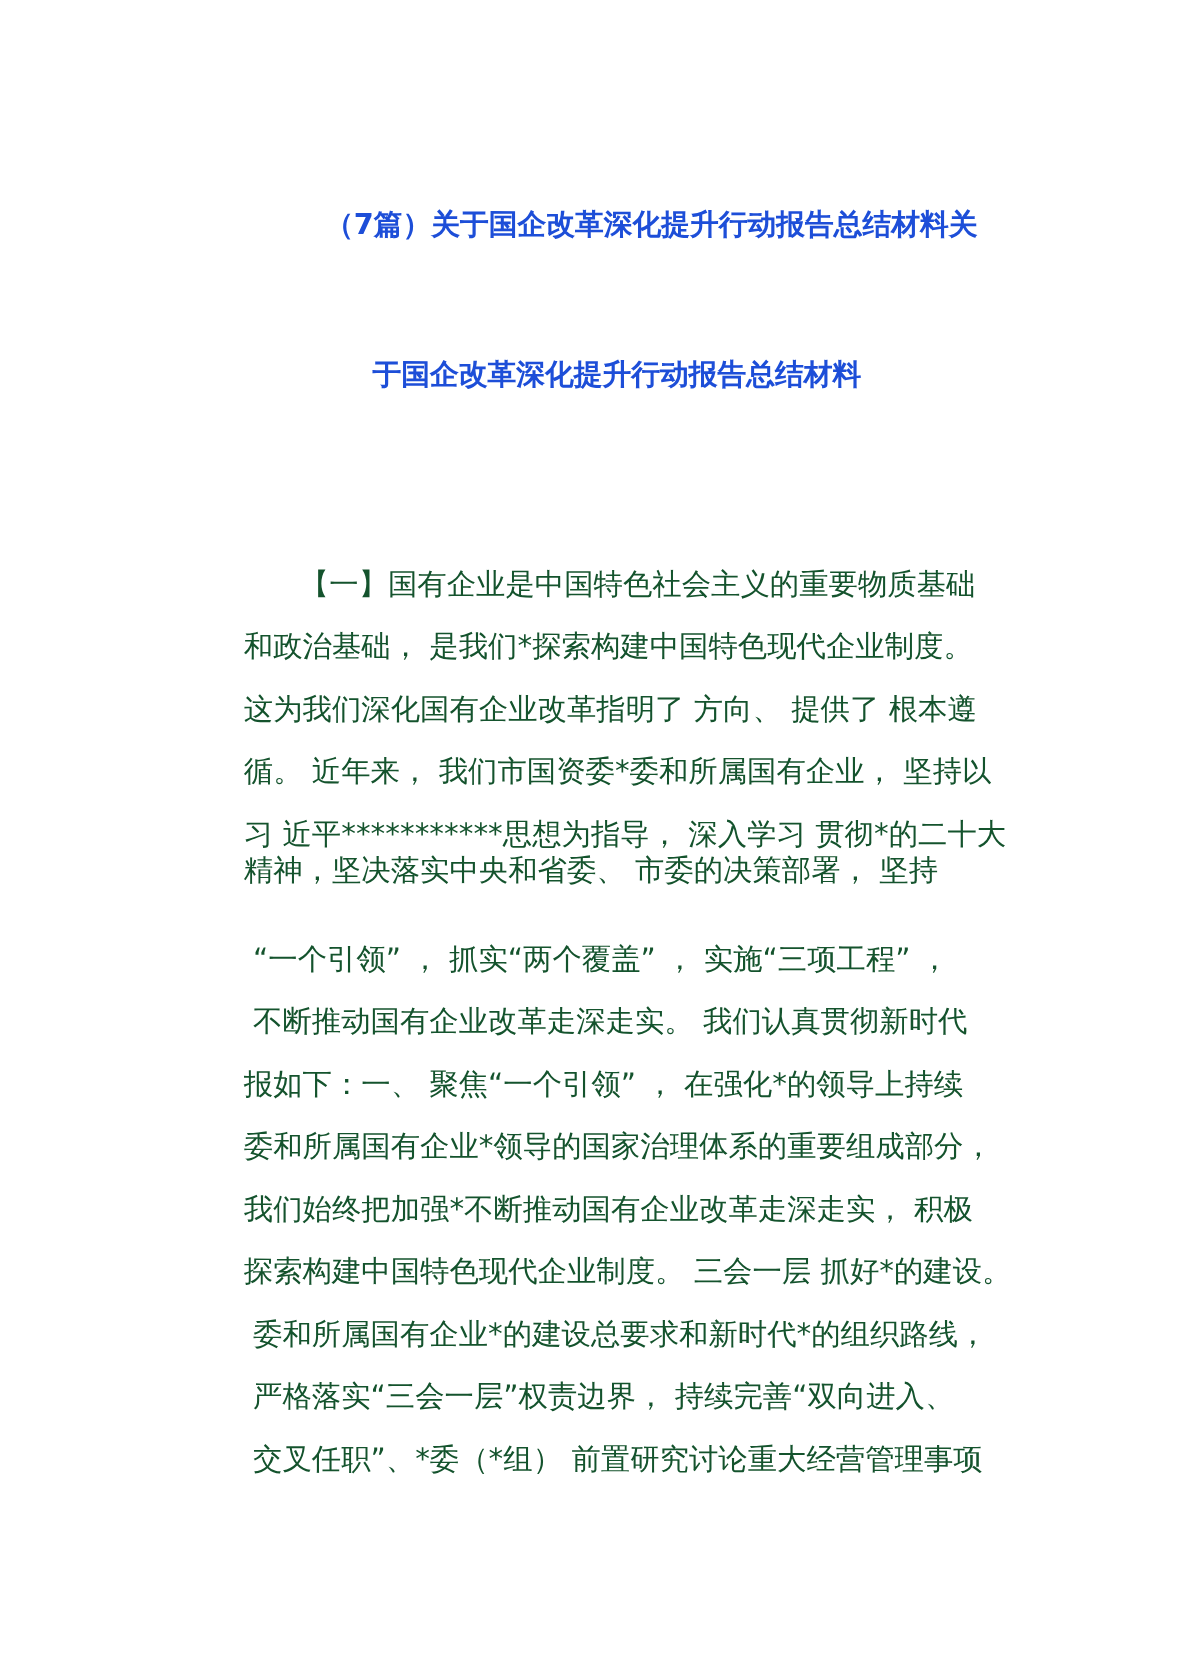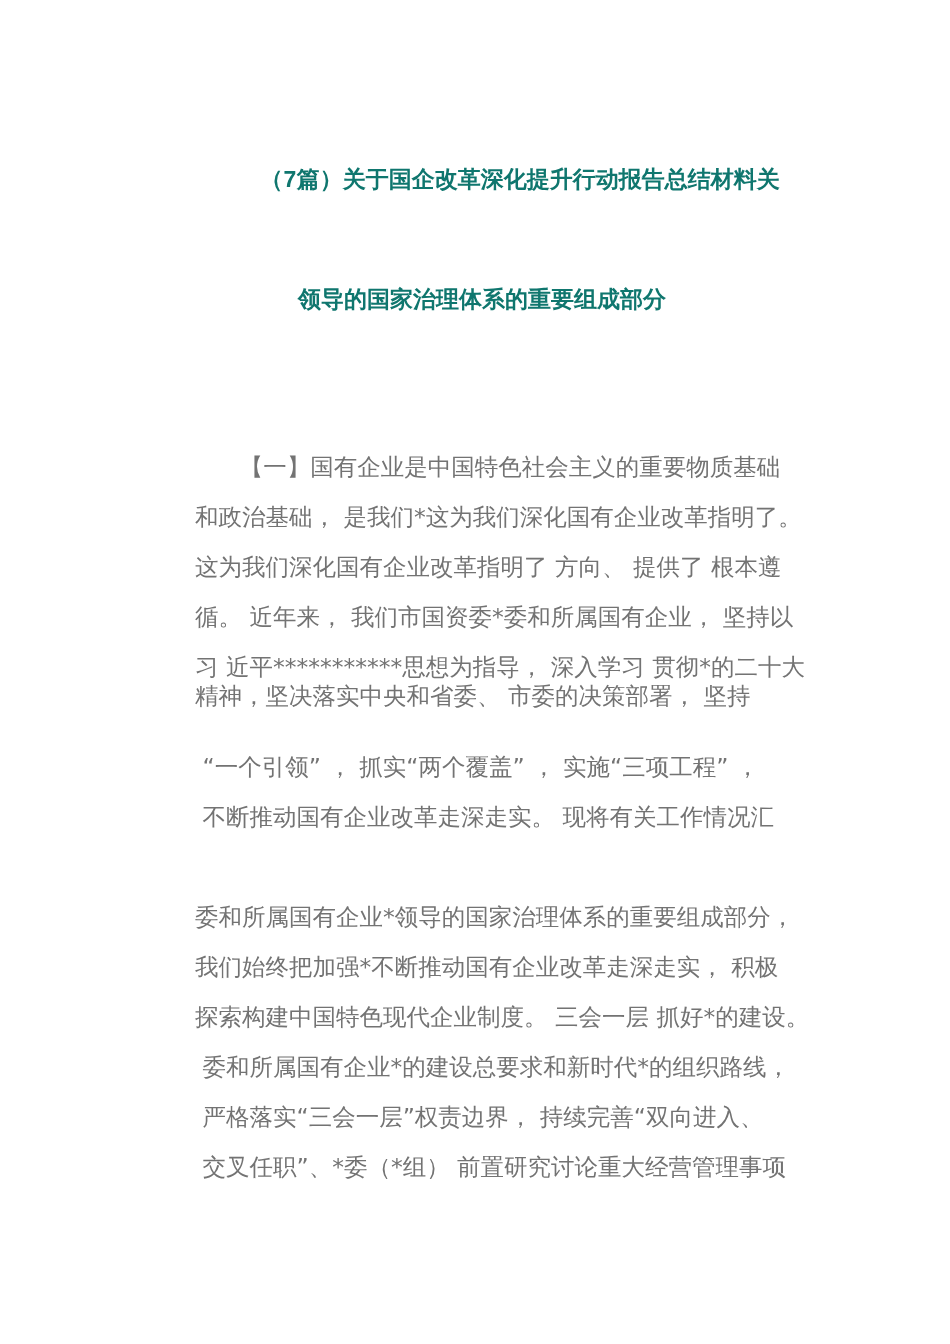--- a/index.html
+++ b/index.html
@@ -21,48 +21,48 @@
       width: 950px;
       height: 1344px;
       background: #ffffff;
     }
     .title-line {
       position: absolute;
       font-weight: bold;
       font-size: 23px;
       white-space: nowrap;
       letter-spacing: 0px;
-      color: #0f766e;
-      font-family: Liberation Mono, monospace;
+      color: #1d4ed8;
     }
     .title-line.l1 { left: 260px; top: 164px; }
     .title-line.l2 { left: 298px; top: 284px; }
     .body-line {
       position: absolute;
       left: 195px;
       font-size: 23.5px;
       white-space: pre;
-      color: #737373;
+      color: #14532d;
       line-height: 30px;
     }
   </style>
 </head>
 <body>
 
 <div class="page">
   <div class="title-line l1">（7篇）关于国企改革深化提升行动报告总结材料关</div>
-  <div class="title-line l2">领导的国家治理体系的重要组成部分</div>
+  <div class="title-line l2">于国企改革深化提升行动报告总结材料</div>
 
   <div class="body-line" style="top:452px">      【一】国有企业是中国特色社会主义的重要物质基础</div>
-  <div class="body-line" style="top:502px">和政治基础， 是我们*这为我们深化国有企业改革指明了。</div>
+  <div class="body-line" style="top:502px">和政治基础， 是我们*探索构建中国特色现代企业制度。</div>
   <div class="body-line" style="top:552px">这为我们深化国有企业改革指明了 方向、 提供了 根本遵</div>
   <div class="body-line" style="top:602px">循。 近年来， 我们市国资委*委和所属国有企业， 坚持以</div>
   <div class="body-line" style="top:652px">习 近平***********思想为指导， 深入学习 贯彻*的二十大</div>
   <div class="body-line" style="top:681px">精神，坚决落实中央和省委、 市委的决策部署， 坚持</div>
   <div class="body-line" style="top:752px"> “一个引领” ， 抓实“两个覆盖” ， 实施“三项工程” ，</div>
-  <div class="body-line" style="top:802px"> 不断推动国有企业改革走深走实。 现将有关工作情况汇</div>
+  <div class="body-line" style="top:802px"> 不断推动国有企业改革走深走实。 我们认真贯彻新时代</div>
+  <div class="body-line" style="top:852px">报如下：一、 聚焦“一个引领” ， 在强化*的领导上持续</div>
   <div class="body-line" style="top:902px">委和所属国有企业*领导的国家治理体系的重要组成部分，</div>
   <div class="body-line" style="top:952px">我们始终把加强*不断推动国有企业改革走深走实， 积极</div>
   <div class="body-line" style="top:1002px">探索构建中国特色现代企业制度。 三会一层 抓好*的建设。</div>
   <div class="body-line" style="top:1052px"> 委和所属国有企业*的建设总要求和新时代*的组织路线，</div>
   <div class="body-line" style="top:1152px"> 交叉任职”、*委（*组） 前置研究讨论重大经营管理事项</div>
   <div class="body-line" style="top:1102px"> 严格落实“三会一层”权责边界， 持续完善“双向进入、</div>
 </div>
 
 </body></html>

